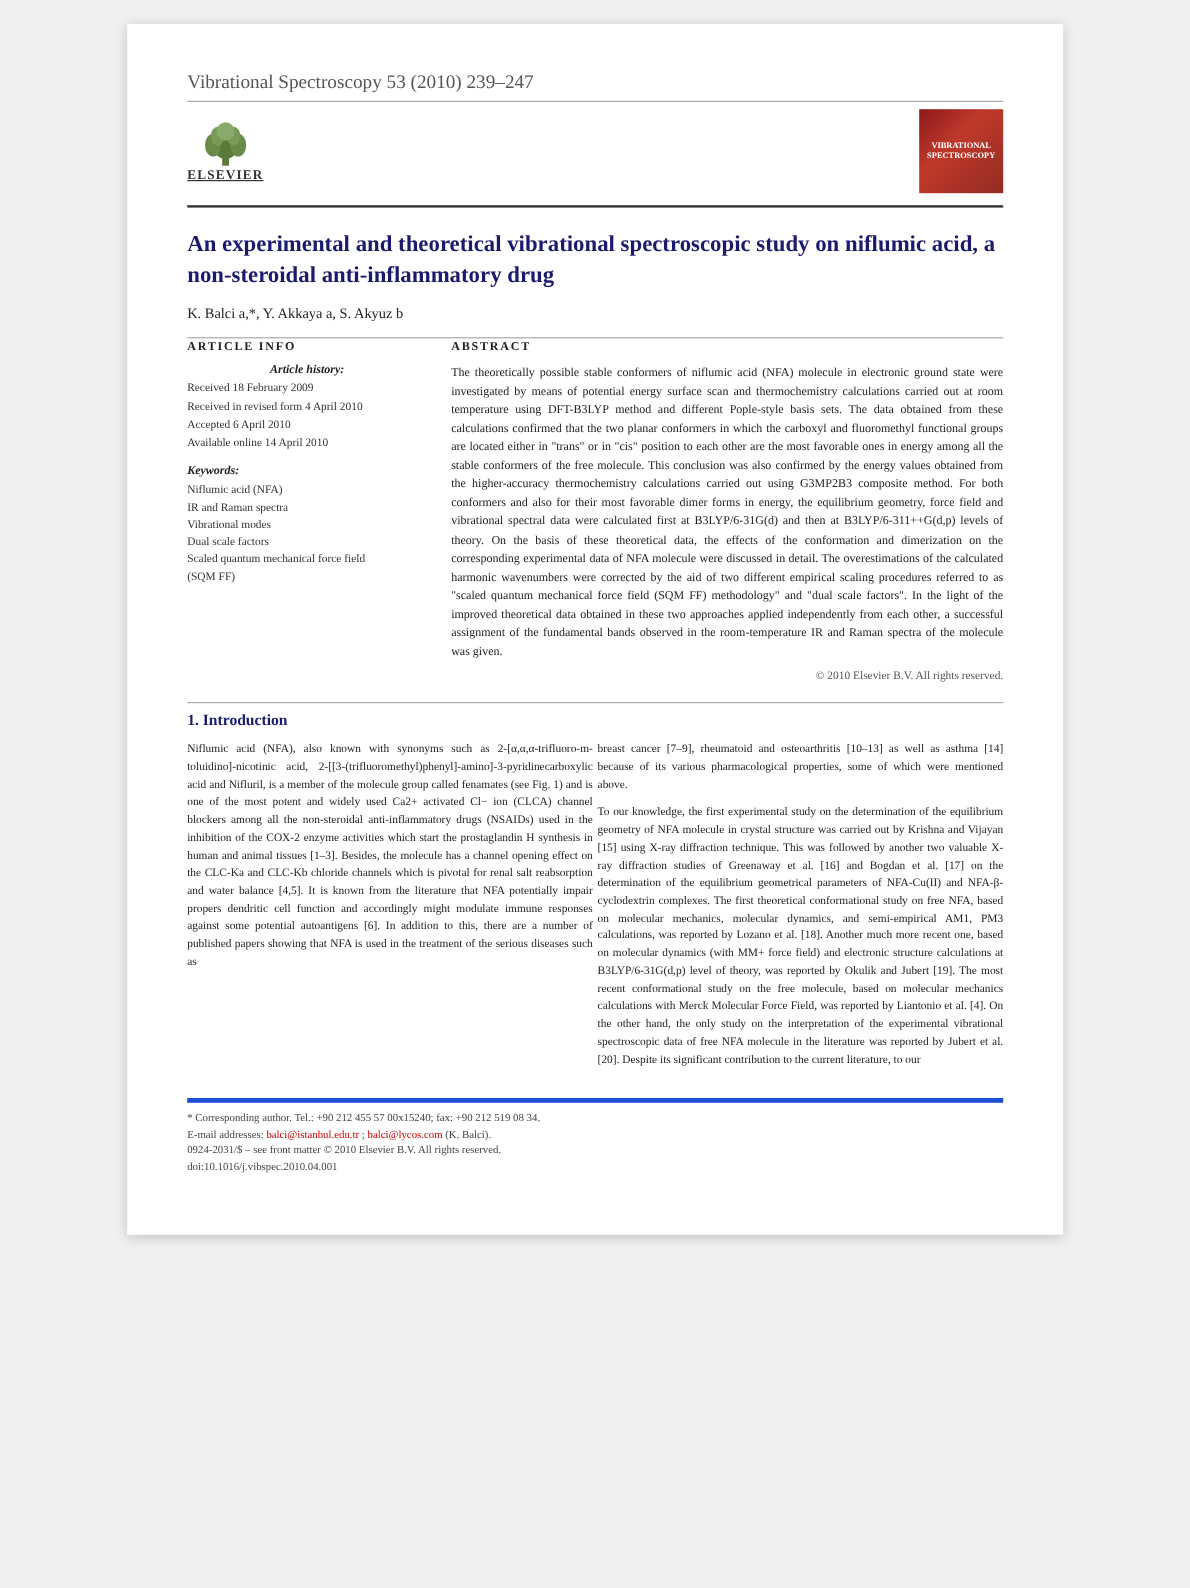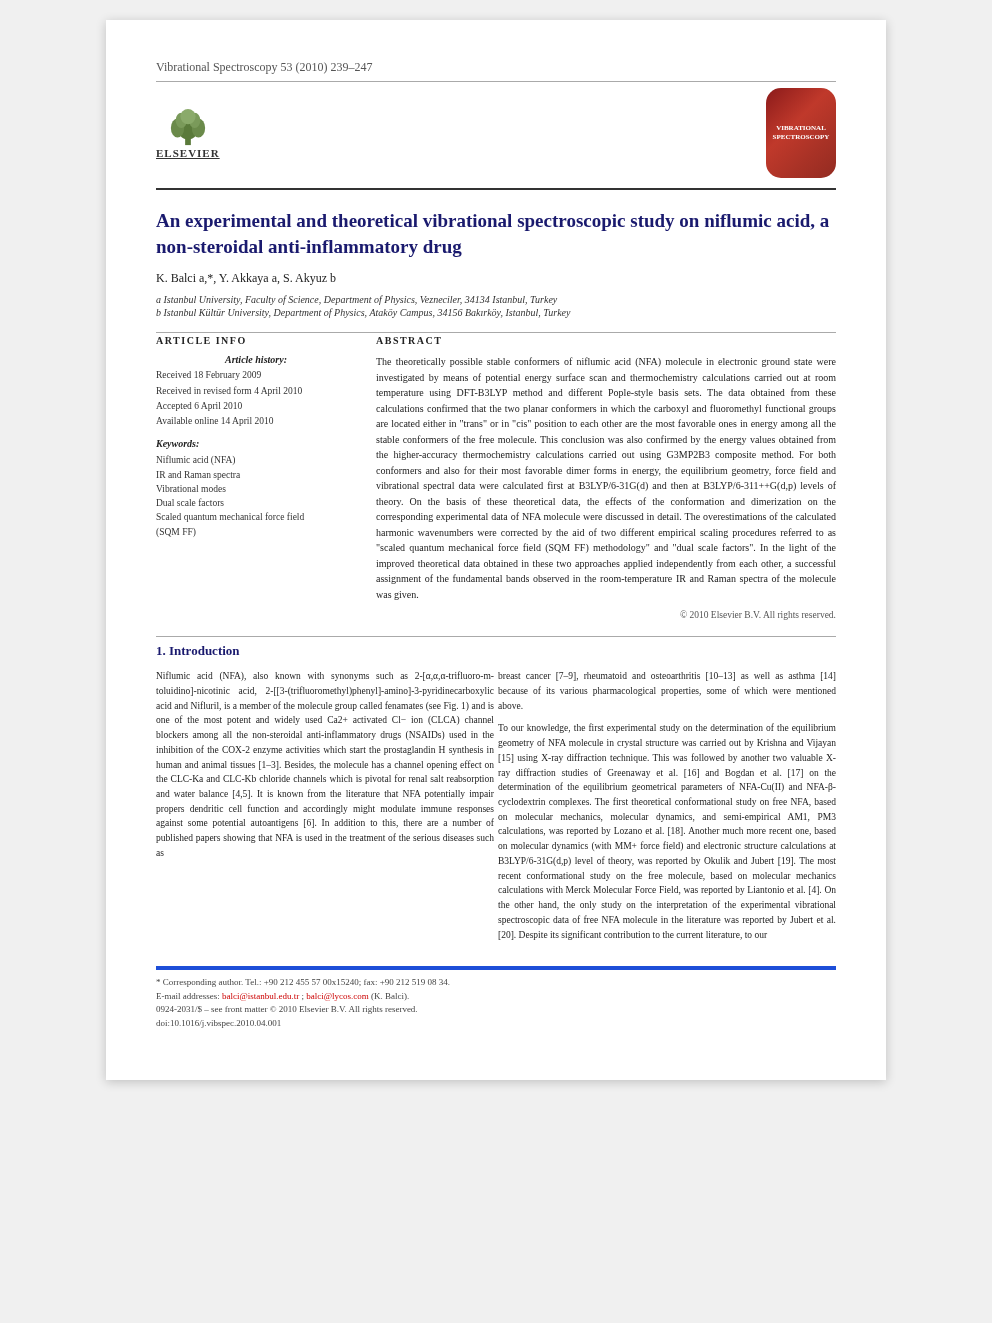--- a/index.html
+++ b/index.html
@@ -11,21 +11,21 @@
       padding: 20px 0;
     }
     .page {
       width: 780px;
       background: #fff;
       padding: 40px 50px 50px 50px;
       box-shadow: 0 2px 10px rgba(0,0,0,0.2);
       position: relative;
     }
     .journal-top-line {
-      font-size: 12px;
+      font-size: 16px;
       color: #555;
       margin-bottom: 6px;
     }
     .contents-line {
       font-size: 10px;
       color: #555;
       margin-bottom: 4px;
     }
     .contents-line a { color: #c00; text-decoration: none; }
     .journal-title-banner {
@@ -46,28 +46,27 @@
       align-items: center;
       justify-content: space-between;
       margin-bottom: 8px;
     }
     .header-center {
       flex: 1;
       text-align: center;
     }
     .journal-badge {
       width: 70px;
-      height: 90px;
+      height: 70px;
       background: linear-gradient(135deg, #8b1a1a 0%, #c0392b 40%, #922b21 100%);
       display: flex;
       flex-direction: column;
       align-items: center;
       justify-content: center;
       padding: 4px;
-      border-radius: 15px;
     }
     .journal-badge-text {
       color: #fff;
       font-size: 7px;
       text-align: center;
       font-weight: bold;
       line-height: 1.3;
       text-transform: uppercase;
     }
     .divider-line {
@@ -251,24 +250,20 @@
       </span>
     </div>
   </div>
 
   <hr class="divider-line-thick">
 
   <div class="article-title">An experimental and theoretical vibrational spectroscopic study on niflumic acid, a non-steroidal anti-inflammatory drug</div>
 
   <div class="authors">K. Balci a,*, Y. Akkaya a, S. Akyuz b</div>
 
-  <div class="affiliations">
-    <p>a Istanbul University, Faculty of Science, Department of Physics, Vezneciler, 34134 Istanbul, Turkey</p>
-    <p>b Istanbul Kültür University, Department of Physics, Ataköy Campus, 34156 Bakırköy, Istanbul, Turkey</p>
-  </div>
 
   <div class="two-col">
 
     <div class="col-left">
       <div class="section-label">ARTICLE INFO</div>
 
       <div class="article-info-label">Article history:</div>
       <div class="article-info-item">Received 18 February 2009</div>
       <div class="article-info-item">Received in revised form 4 April 2010</div>
       <div class="article-info-item">Accepted 6 April 2010</div>

